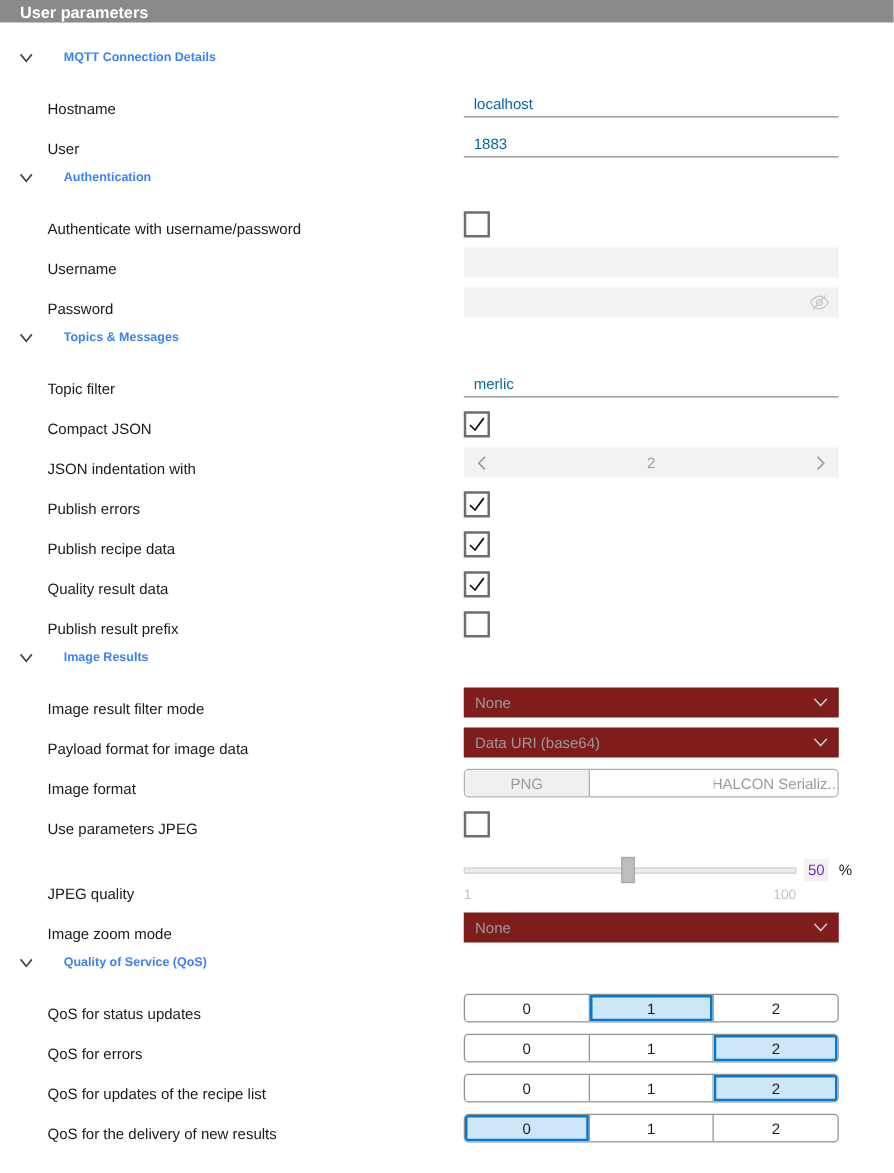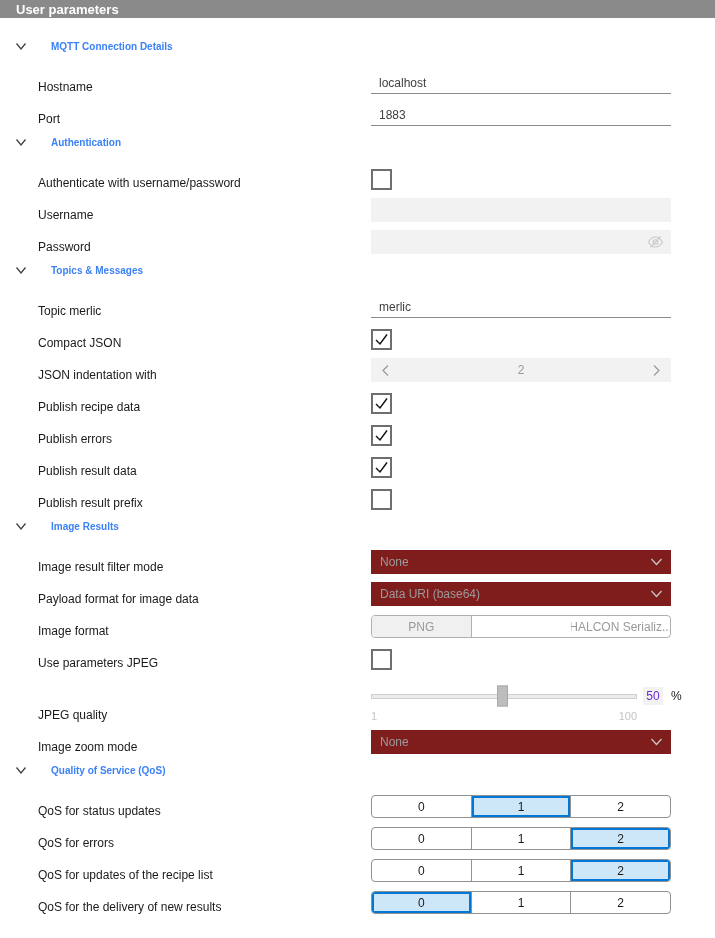--- a/index.html
+++ b/index.html
@@ -20,21 +20,21 @@
   }
   .section-title { font-weight:bold; font-size:10px; margin-left:23px; color:#3b82f6; }
   .chev { display:block; }
   .row { height:32px; display:flex; align-items:flex-end; }
   .row.tall { height:52px; }
   .label { flex:0 0 371px; padding-left:38px; color:#1a1a1a; }
   .control { width:300px; position:relative; display:flex; align-items:center; }
 
   input.line-input {
     width:300px; height:22px; border:0; border-bottom:1px solid #8a8a8a;
-    padding:0 8px; font:inherit; color:#404040; background:#fff; outline:none;
+    padding:0 8px; font:inherit; color:#0369a1; background:#fff; outline:none;
   }
   input.fill-input {
     width:300px; height:24px; border:0; background:#f2f2f2;
     padding:0 8px; font:inherit; color:#9a9a9a; outline:none;
   }
   .password-wrap { position:relative; width:300px; height:24px; }
   .password-wrap .eye {
     position:absolute; right:7px; top:50%; transform:translateY(-50%);
   }
 
@@ -121,21 +121,21 @@
   </div>
 
   <div class="row">
     <div class="label">Hostname</div>
     <div class="control">
       <input class="line-input" type="text" value="localhost" style="">
     </div>
   </div>
 
   <div class="row">
-    <div class="label">Port</div>
+    <div class="label">User</div>
     <div class="control">
       <input class="line-input" type="text" value="1883" style="">
     </div>
   </div>
 
   <div class="section-header">
     <svg class="chev" width="14" height="14" viewBox="0 0 14 14">
         <polyline points="2.5,4.5 7,10 11.5,4.5" fill="none" stroke="#404040" stroke-width="1.3"></polyline>
       </svg>
     <span class="section-title">Authentication</span>
@@ -172,21 +172,21 @@
   </div>
 
   <div class="section-header">
     <svg class="chev" width="14" height="14" viewBox="0 0 14 14">
         <polyline points="2.5,4.5 7,10 11.5,4.5" fill="none" stroke="#404040" stroke-width="1.3"></polyline>
       </svg>
     <span class="section-title">Topics &amp; Messages</span>
   </div>
 
   <div class="row">
-    <div class="label">Topic merlic</div>
+    <div class="label">Topic filter</div>
     <div class="control">
       <input class="line-input" type="text" value="merlic" style="">
     </div>
   </div>
 
   <div class="row">
     <div class="label">Compact JSON</div>
     <div class="control">
       <div class="checkbox checked">
         <svg class="checkmark" width="15" height="15" viewBox="0 0 15 15">
@@ -205,43 +205,43 @@
           </svg>
         <span class="stepper-value">2</span>
         <svg width="9" height="13" viewBox="0 0 9 13">
             <polyline points="2,1.5 7,6.5 2,11.5" fill="none" stroke="#9a9a9a" stroke-width="1.2"></polyline>
           </svg>
       </div>
     </div>
   </div>
 
   <div class="row">
-    <div class="label">Publish recipe data</div>
+    <div class="label">Publish errors</div>
     <div class="control">
       <div class="checkbox checked">
         <svg class="checkmark" width="15" height="15" viewBox="0 0 15 15">
             <polyline points="2,8 6,12 13,2.5" fill="none" stroke="#111" stroke-width="1.4"></polyline>
           </svg>
       </div>
     </div>
   </div>
 
   <div class="row">
-    <div class="label">Publish errors</div>
+    <div class="label">Publish recipe data</div>
     <div class="control">
       <div class="checkbox checked">
         <svg class="checkmark" width="15" height="15" viewBox="0 0 15 15">
             <polyline points="2,8 6,12 13,2.5" fill="none" stroke="#111" stroke-width="1.4"></polyline>
           </svg>
       </div>
     </div>
   </div>
 
   <div class="row">
-    <div class="label">Publish result data</div>
+    <div class="label">Quality result data</div>
     <div class="control">
       <div class="checkbox checked">
         <svg class="checkmark" width="15" height="15" viewBox="0 0 15 15">
             <polyline points="2,8 6,12 13,2.5" fill="none" stroke="#111" stroke-width="1.4"></polyline>
           </svg>
       </div>
     </div>
   </div>
 
   <div class="row">

